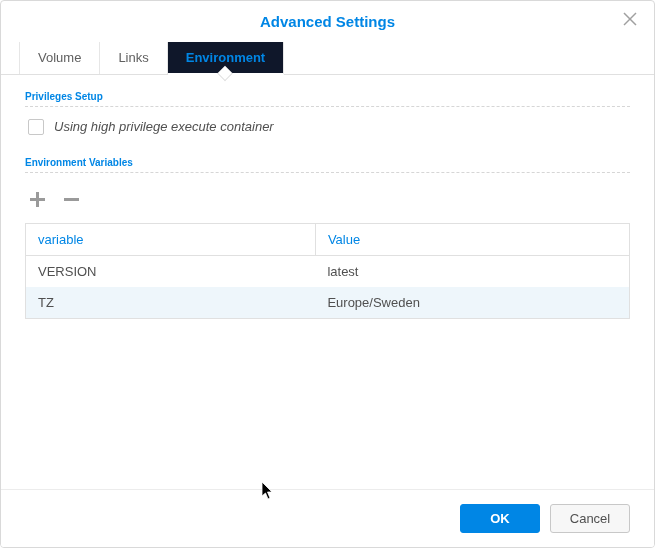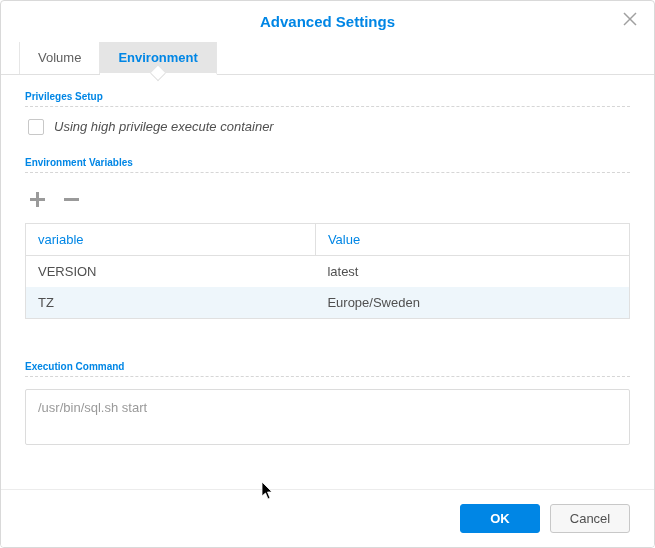--- a/index.html
+++ b/index.html
@@ -48,21 +48,21 @@
       color: #606060;
       border-right: 1px solid #e6e6e6;
       position: relative;
     }
     .tab:first-child { border-left: 1px solid #e6e6e6; text-align: right; }
     .tab.active {
       color: #0086e5;
       font-weight: bold;
       border-bottom: 2px solid #fff;
       margin-bottom: -1px;
-      background: #e5e5e5;
+      background: #0f172a;
     }
     .tab.active::after {
       content: "";
       position: absolute;
       bottom: -6px;
       left: 50%;
       transform: translateX(-50%) rotate(45deg);
       width: 10px;
       height: 10px;
       background: #fff;
@@ -186,20 +186,21 @@
   <div class="close-btn">
     <svg width="14" height="14" viewBox="0 0 14 14">
         <line x1="1" y1="1" x2="13" y2="13" stroke="currentColor" stroke-width="1.5"></line>
         <line x1="13" y1="1" x2="1" y2="13" stroke="currentColor" stroke-width="1.5"></line>
       </svg>
   </div>
 </div>
 
 <div class="tabs">
   <div class="tab">Volume</div>
+  <div class="tab">Links</div>
   <div class="tab active">Environment</div>
 </div>
 
 <div class="content">
 
   <div class="section-title">Privileges Setup</div>
   <div class="checkbox-row">
     <div class="checkbox"></div>
     <span>Using high privilege execute container</span>
   </div>
@@ -232,24 +233,20 @@
           <td>latest</td>
         </tr>
         <tr>
           <td>TZ</td>
           <td>Europe/Sweden</td>
         </tr>
       </tbody>
     </table>
   </div>
 
-  <div class="exec-section">
-    <div class="section-title">Execution Command</div>
-    <div class="exec-box">/usr/bin/sql.sh start</div>
-  </div>
 
 </div>
 
 <div class="footer">
   <div class="btn btn-primary">OK</div>
   <div class="btn">Cancel</div>
 </div>
 
 <svg class="cursor-arrow" width="14" height="18" viewBox="0 0 14 18">
   <path d="M0 0 L0 14 L3.5 11 L6 17 L8 16 L5.5 10 L10 10 Z" fill="#000" stroke="#fff" stroke-width="0.8"></path>

